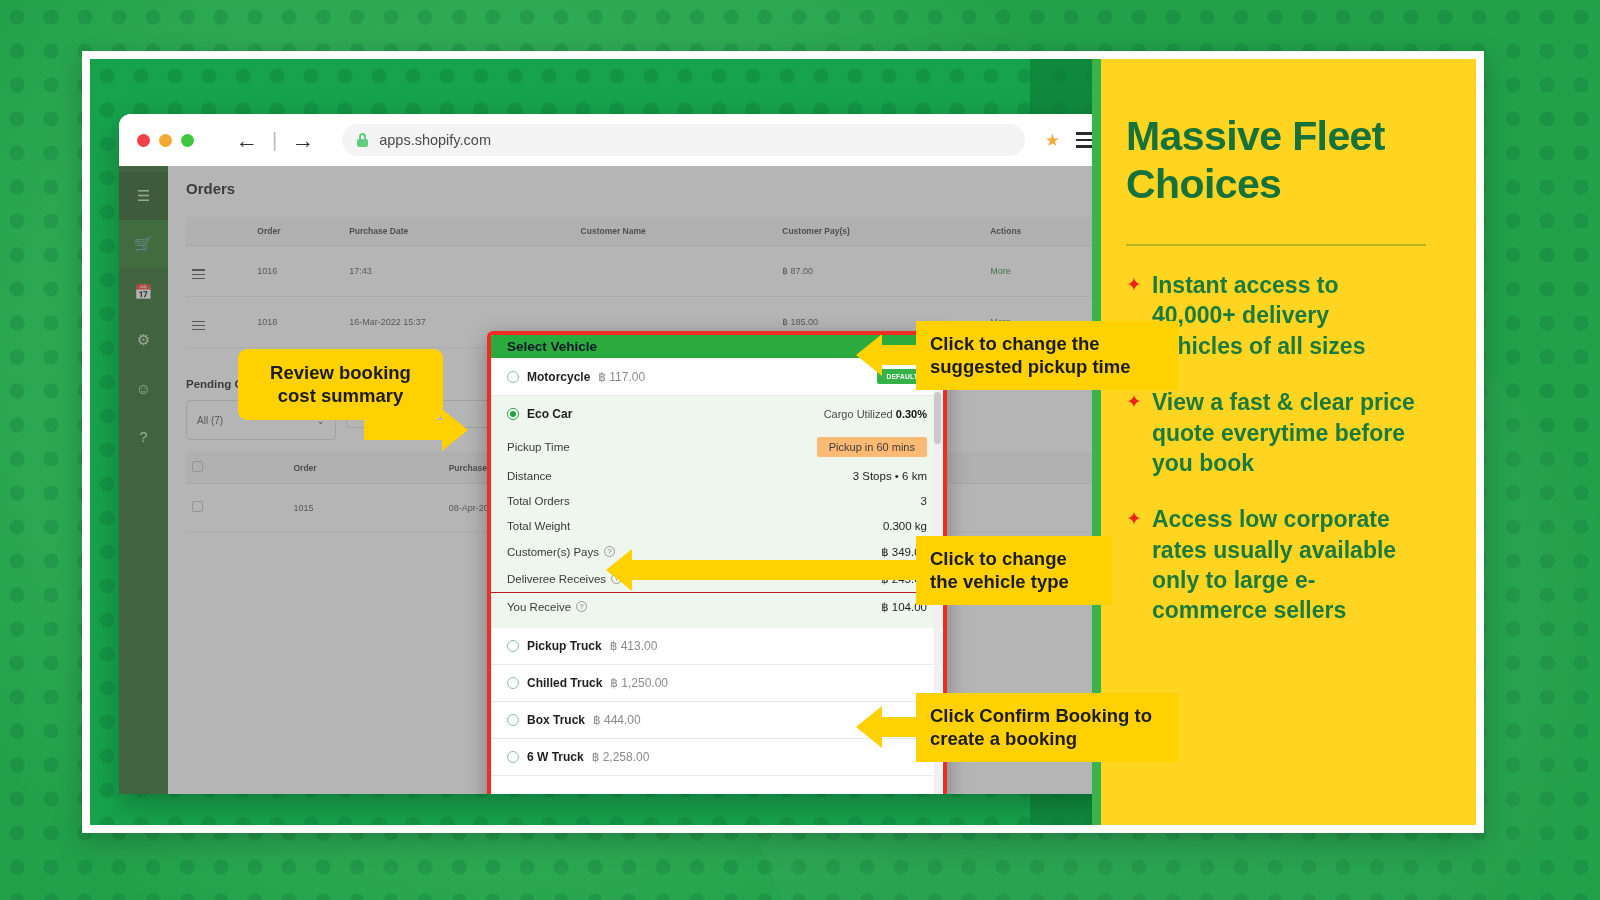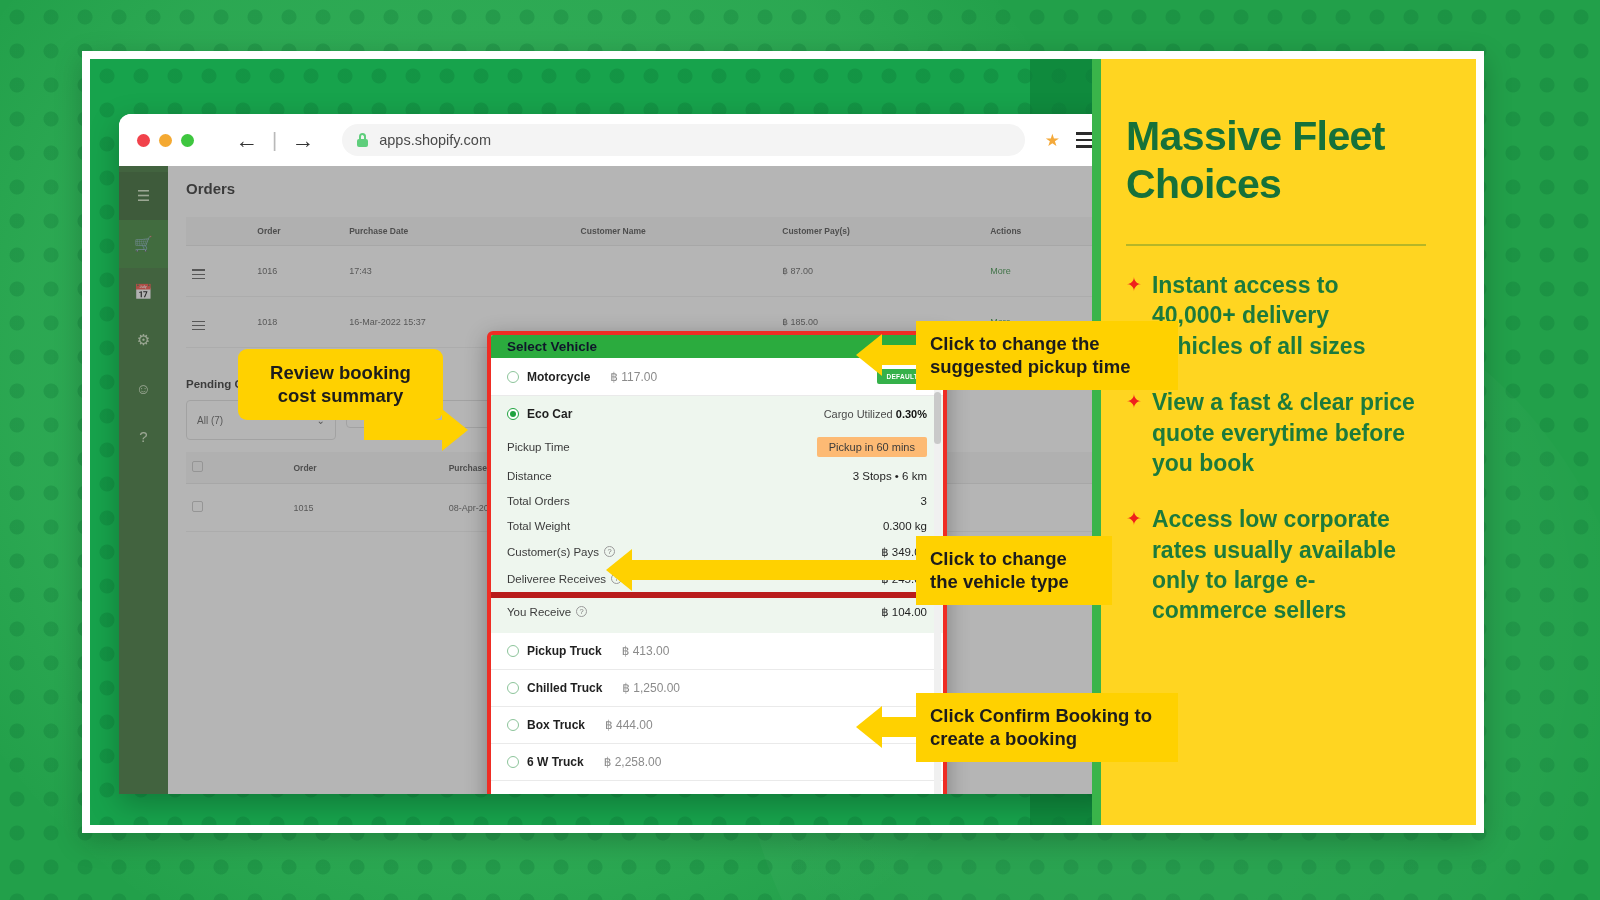--- a/index.html
+++ b/index.html
@@ -203,38 +203,38 @@
   .radio {
     width: 12px; height: 12px; border-radius: 50%; border: 1.4px solid #8cc49a;
     flex: 0 0 auto; position: relative; background: #fff;
   }
   .radio.on { border-color: #1fa33f; }
   .radio.on::after {
     content: ""; position: absolute; left: 2px; top: 2px; width: 6px; height: 6px;
     border-radius: 50%; background: #1fa33f;
   }
   .veh-name { font-weight: 700; color: #1f1f1f; font-size: 12px; }
-  .veh-price { color: #8b8b8b; font-size: 12px; margin-left: 12px; }
+  .veh-price { color: #8b8b8b; font-size: 12px; margin-left: 0; }
   .badge {
     background: #35b14a; color: #fff; font-size: 6.5px; font-weight: 700;
     padding: 4px 9px; border-radius: 2px; letter-spacing: .3px;
   }
   #selected-block { background: #eef6ee; }
   #sel-head {
     display: flex; align-items: center; justify-content: space-between;
     padding: 11px 16px 9px 16px;
     gap: 47px;
   }
   #cargo { font-size: 11px; color: #4a4a4a; }
   #cargo b { color: #111; }
   .det-row {
     display: flex; align-items: center; justify-content: space-between;
     padding: 6.5px 16px; font-size: 11.5px; color: #3b3b3b;
   }
-  .det-row.sep { border-top: 6px solid #b91c1c; }
+  .det-row.sep { border-top: 1px solid #b91c1c; }
   .det-label { display: flex; align-items: center; gap: 5px; }
   .qmark {
     width: 11px; height: 11px; border-radius: 50%; border: 1px solid #9a9a9a;
     font-size: 7.5px; color: #7a7a7a; display: inline-flex; align-items: center;
     justify-content: center; line-height: 1;
   }
   .det-val { color: #1f1f1f; }
   #pickup-pill {
     background: #fdba74; border-radius: 2px; padding: 4px 12px; font-size: 11px; color: #3b3b3b;
   }

